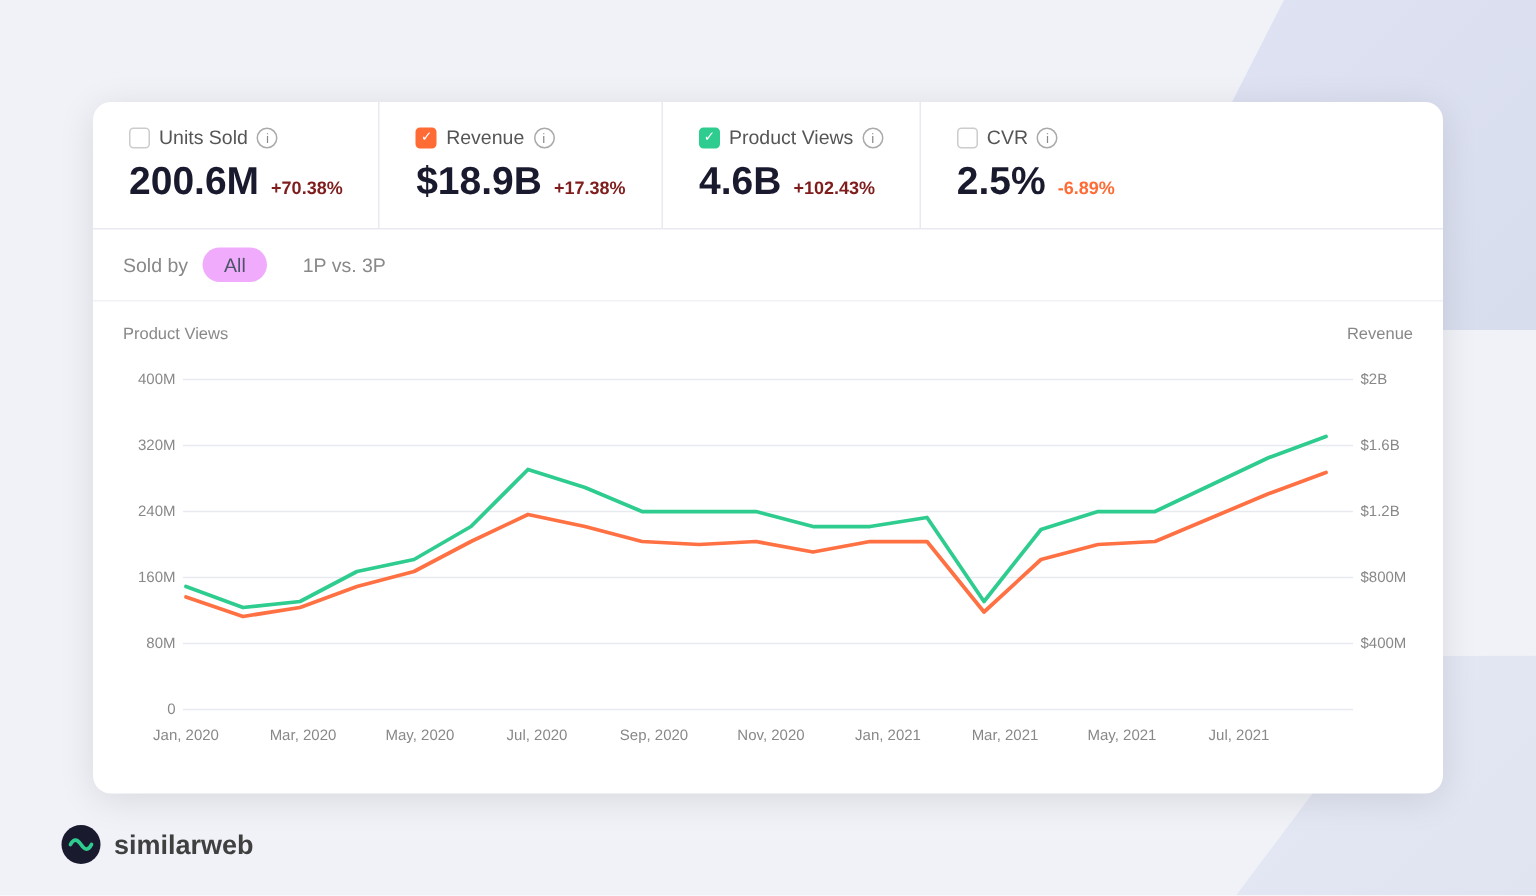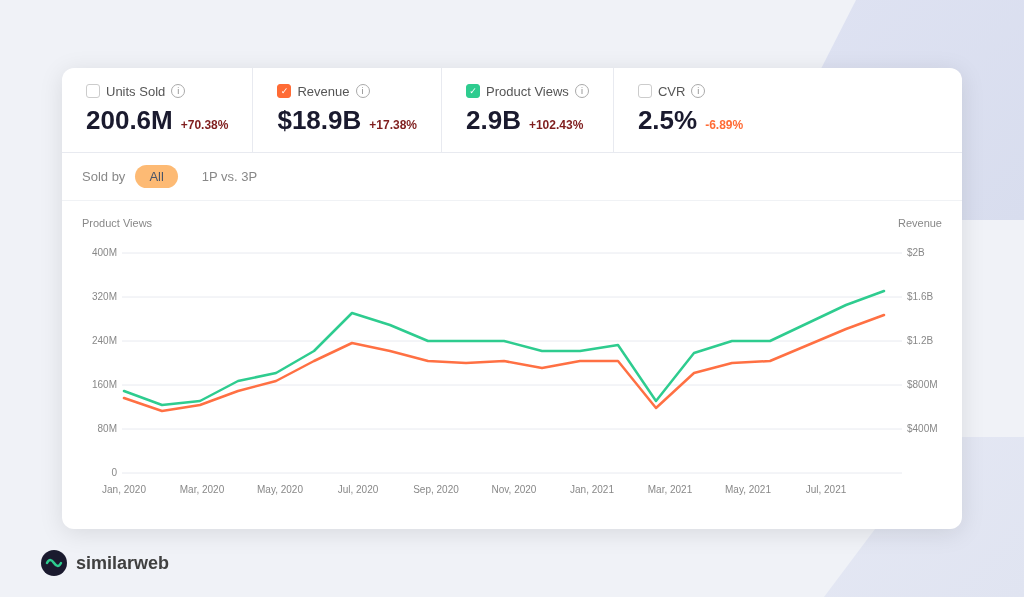--- a/index.html
+++ b/index.html
@@ -50,21 +50,21 @@
     .metric-item {
       padding: 16px 24px;
       border-right: 1px solid #e8eaf0;
       min-width: 160px;
     }
     .metric-item:last-child {
       border-right: none;
     }
     .metric-header {
       display: flex;
-      align-items: flex-start;
+      align-items: center;
       gap: 6px;
       margin-bottom: 6px;
     }
     .metric-checkbox {
       width: 14px; height: 14px;
       border: 1.5px solid #ccc;
       border-radius: 3px;
       display: flex; align-items: center; justify-content: center;
       flex-shrink: 0;
     }
@@ -124,21 +124,21 @@
     }
     .tab-btn {
       padding: 4px 14px;
       border-radius: 20px;
       border: none;
       font-size: 13px;
       cursor: pointer;
       font-weight: 500;
     }
     .tab-btn.active {
-      background: #fdba74;
+      background: #f0abfc;
       color: #4a5568;
     }
     .tab-btn.inactive {
       background: transparent;
       color: #888;
     }
     .chart-area {
       padding: 16px 20px 16px 20px;
       position: relative;
     }
@@ -212,21 +212,21 @@
       </div>
     </div>
 
     <div class="metric-item">
       <div class="metric-header">
         <div class="metric-checkbox checked-green"></div>
         <span class="metric-label">Product Views</span>
         <div class="info-icon">i</div>
       </div>
       <div class="metric-value">
-        <span>2.9B</span>
+        <span>4.6B</span>
         <span class="metric-change change-positive">+102.43%</span>
       </div>
     </div>
 
     <div class="metric-item">
       <div class="metric-header">
         <div class="metric-checkbox"></div>
         <span class="metric-label">CVR</span>
         <div class="info-icon">i</div>
       </div>

